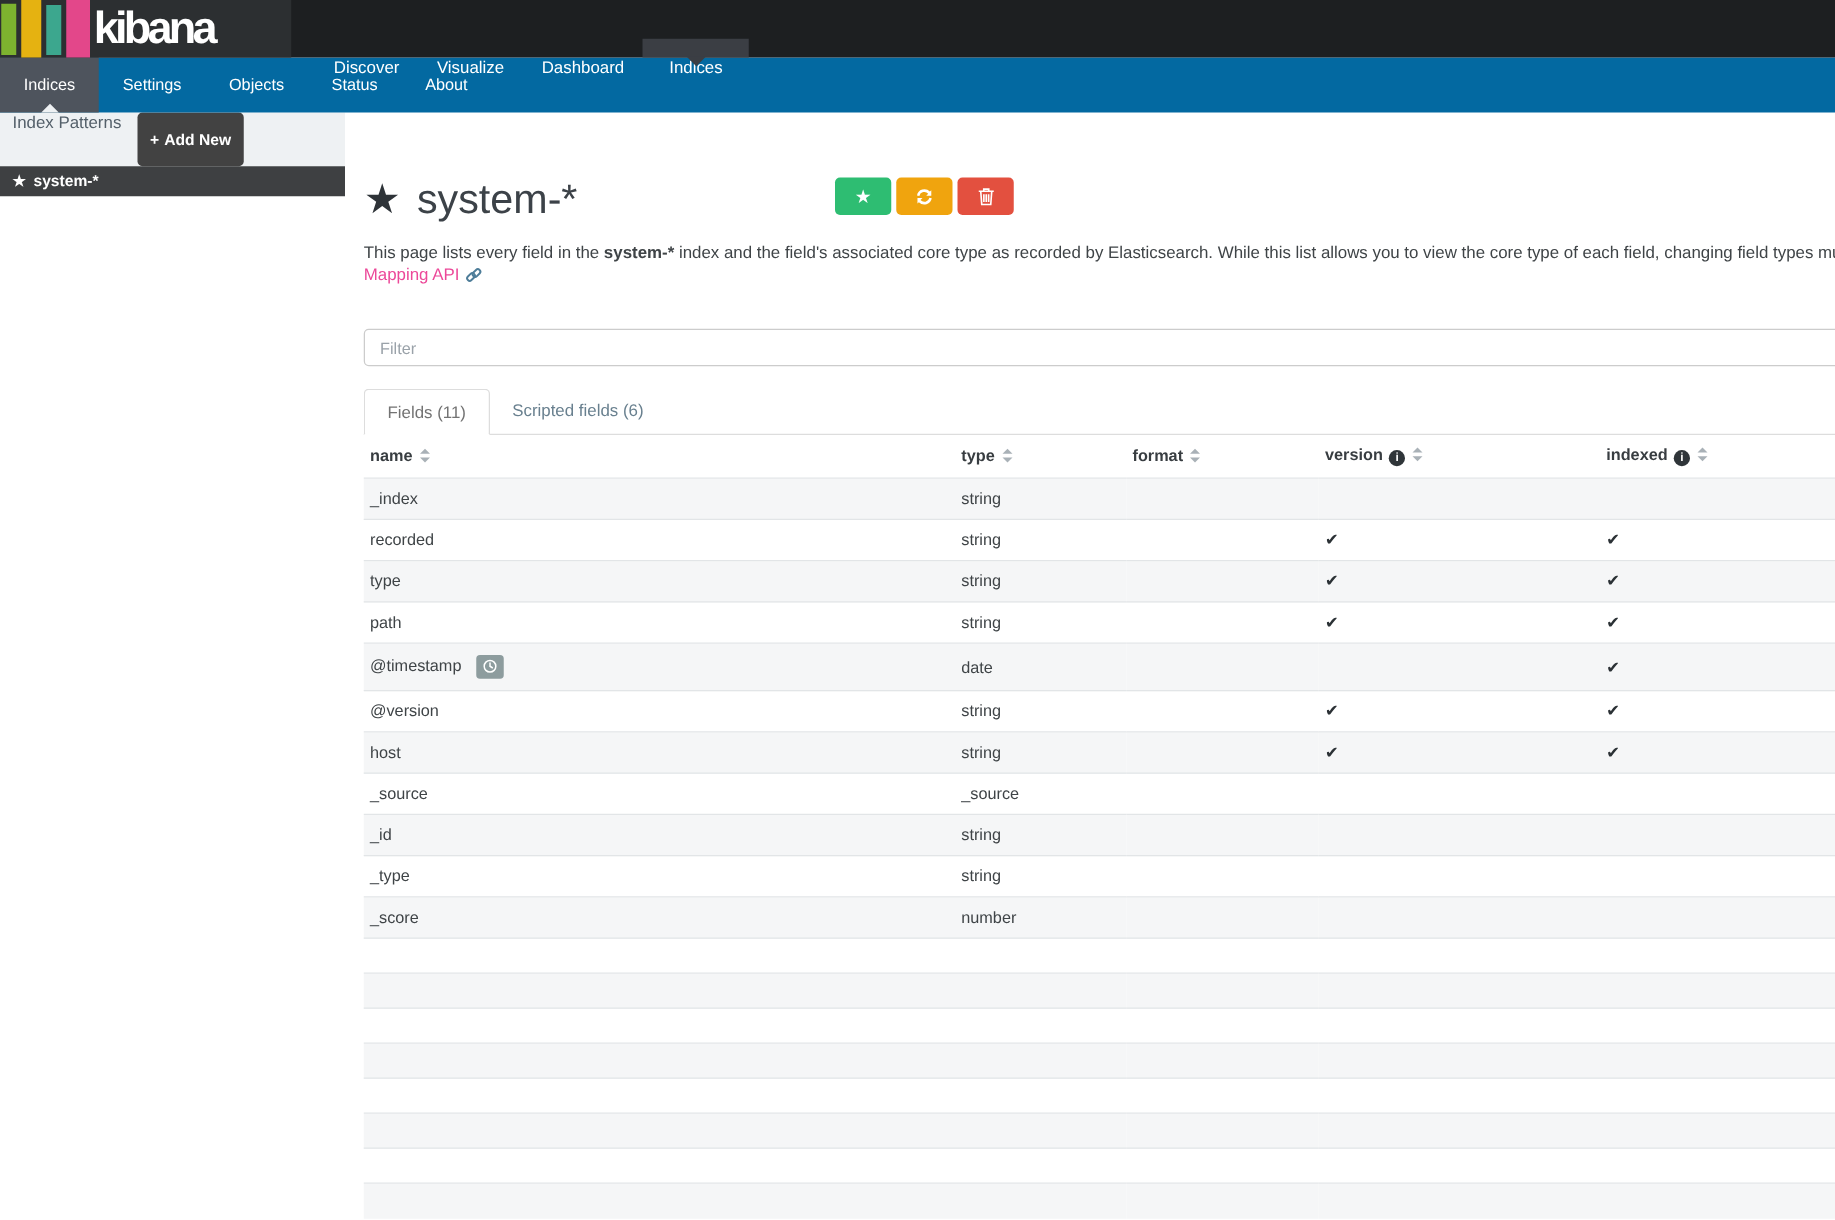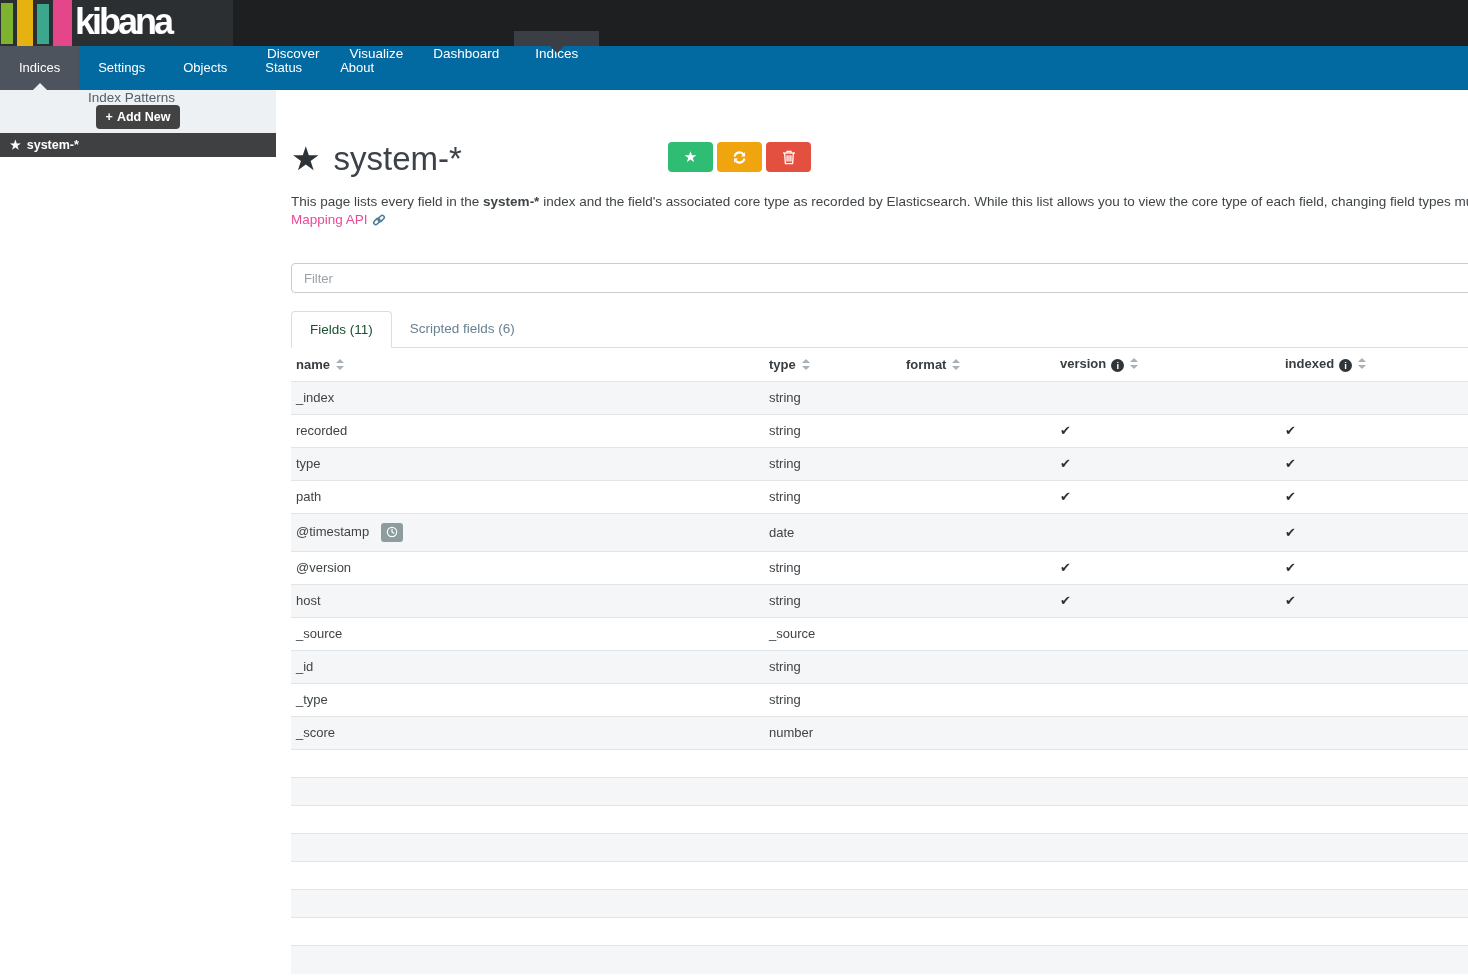--- a/index.html
+++ b/index.html
@@ -27,21 +27,21 @@
   
   .subnav { height:44px; background:#0369a1; display:flex; position:relative; z-index:2; }
   .subnav a { display:block; padding:0 19px; line-height:44px; color:#fff; font-size:13px;
               text-decoration:none; cursor:pointer; }
   .subnav a.active { background:#4e545d; position:relative; }
   .subnav a.active::after { content:""; position:absolute; left:50%; bottom:0; margin-left:-7px;
      border-left:7px solid transparent; border-right:7px solid transparent; border-bottom:7px solid #eef1f3; }
 
   
   .sidebar { position:absolute; top:90px; left:0; width:276px; }
-  .sidebar-head { background:#eef1f3; height:43px; display:flex; align-items:center; padding:0 10px;flex-direction:column; }
+  .sidebar-head { background:#eef1f3; height:43px; display:flex; padding:0 10px; }
   .sidebar-title { color:#54606a; font-size:13.5px; margin-right:13px; }
   .add-btn { background:#424242; color:#fff; border:none; border-radius:4px; font-size:12.5px;
              font-weight:bold; padding:5px 10px; cursor:pointer; font-family:inherit; display:flex; align-items:center; gap:4px; }
   .pattern-item { background:#3e4042; height:24px; display:flex; align-items:center; padding:0 10px;
                   color:#fff; font-size:12.5px; font-weight:bold; cursor:pointer; }
   .pattern-item .star { font-size:12px; margin-right:6px; }
 
   
   .content { position:absolute; top:90px; left:291px; width:1620px; }
   .title-row { margin-top:50px; position:relative; height:40px; }
@@ -59,21 +59,21 @@
   .desc2 { font-size:13.5px; line-height:18px; display:flex; align-items:center; gap:4px; }
   .desc2 a { color:#ec4899; text-decoration:none; cursor:pointer; }
 
   .filter-input { margin-top:34px; width:100%; height:30px; border:1px solid #ccc; border-radius:4px;
                   padding:6px 12px; font-size:13px; font-family:inherit; color:#3f4447; display:block; }
   .filter-input::placeholder { color:#9aa2a9; }
 
   .tabs { margin-top:18px; display:flex; border-bottom:1px solid #ddd; }
   .tab { padding:10px 18px; font-size:13.5px; color:#69808f; text-decoration:none; cursor:pointer; }
   .tab.active { background:#fff; border:1px solid #ddd; border-bottom:1px solid #fff; margin-bottom:-1px;
-                border-radius:4px 4px 0 0; color:#14532d; }
+                border-radius:4px 4px 0 0; color:#737373; }
 
   table { width:100%; border-collapse:collapse; table-layout:fixed; font-size:13px; }
   th { text-align:left; font-weight:bold; color:#383d41; padding:9px 5px; line-height:14px; white-space:nowrap; }
   td { padding:9px 5px; line-height:14px; border-top:1px solid #e2e5e7; }
   tr.striped { background:#f5f6f7; }
   tr.empty td { padding:0; height:28px; }
   .check { color:#2b3135; font-size:13px; }
   .time-badge { display:inline-block; margin-left:12px; background:#8d9c9e; border-radius:3px;
                 padding:3px 5px 1px 5px; vertical-align:middle; }
   .info-icon { display:inline-block; width:13px; height:13px; border-radius:50%; background:#2f3539;

